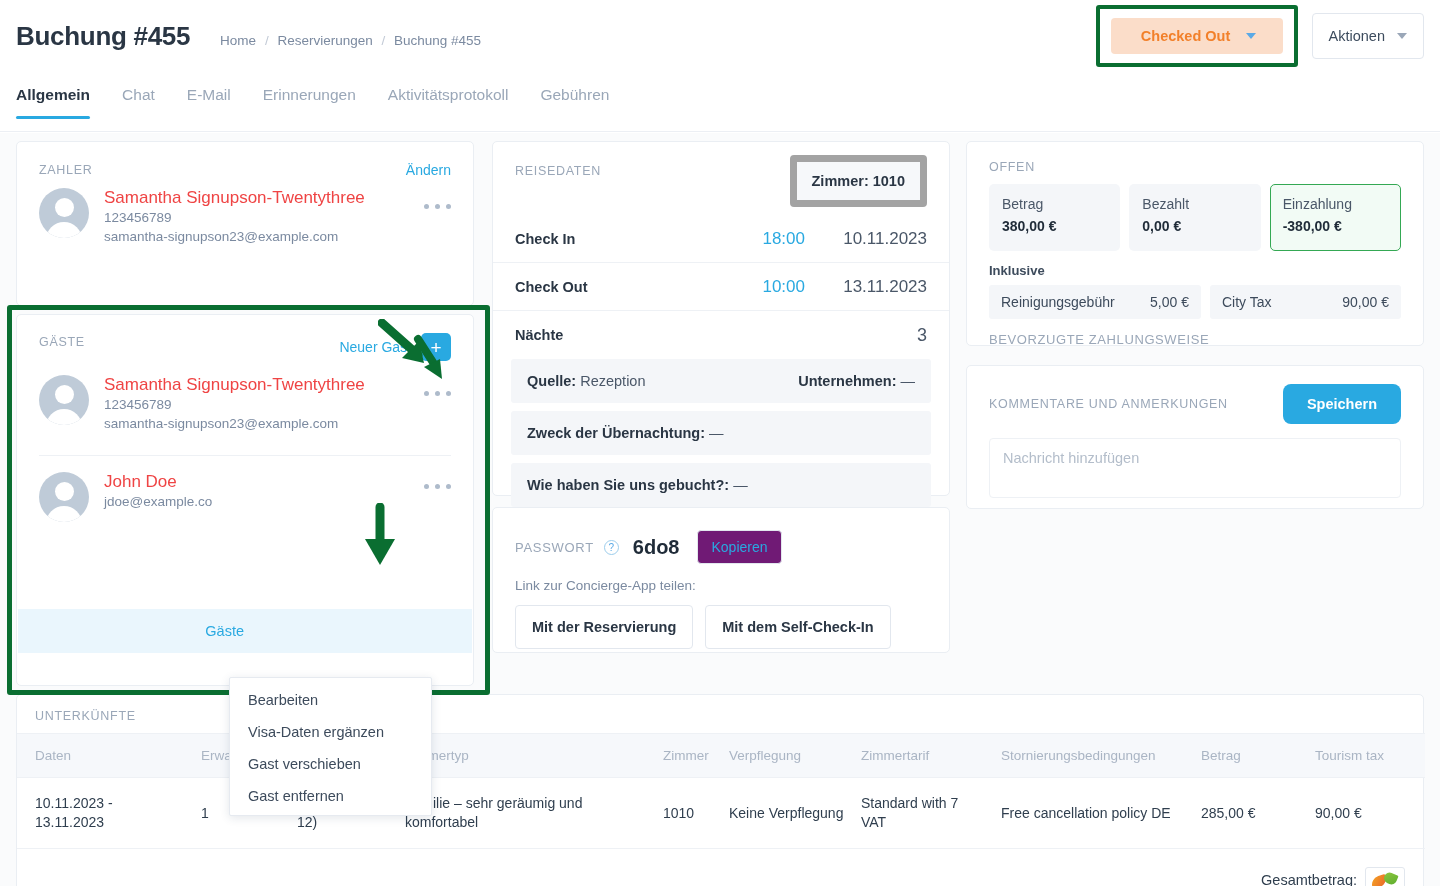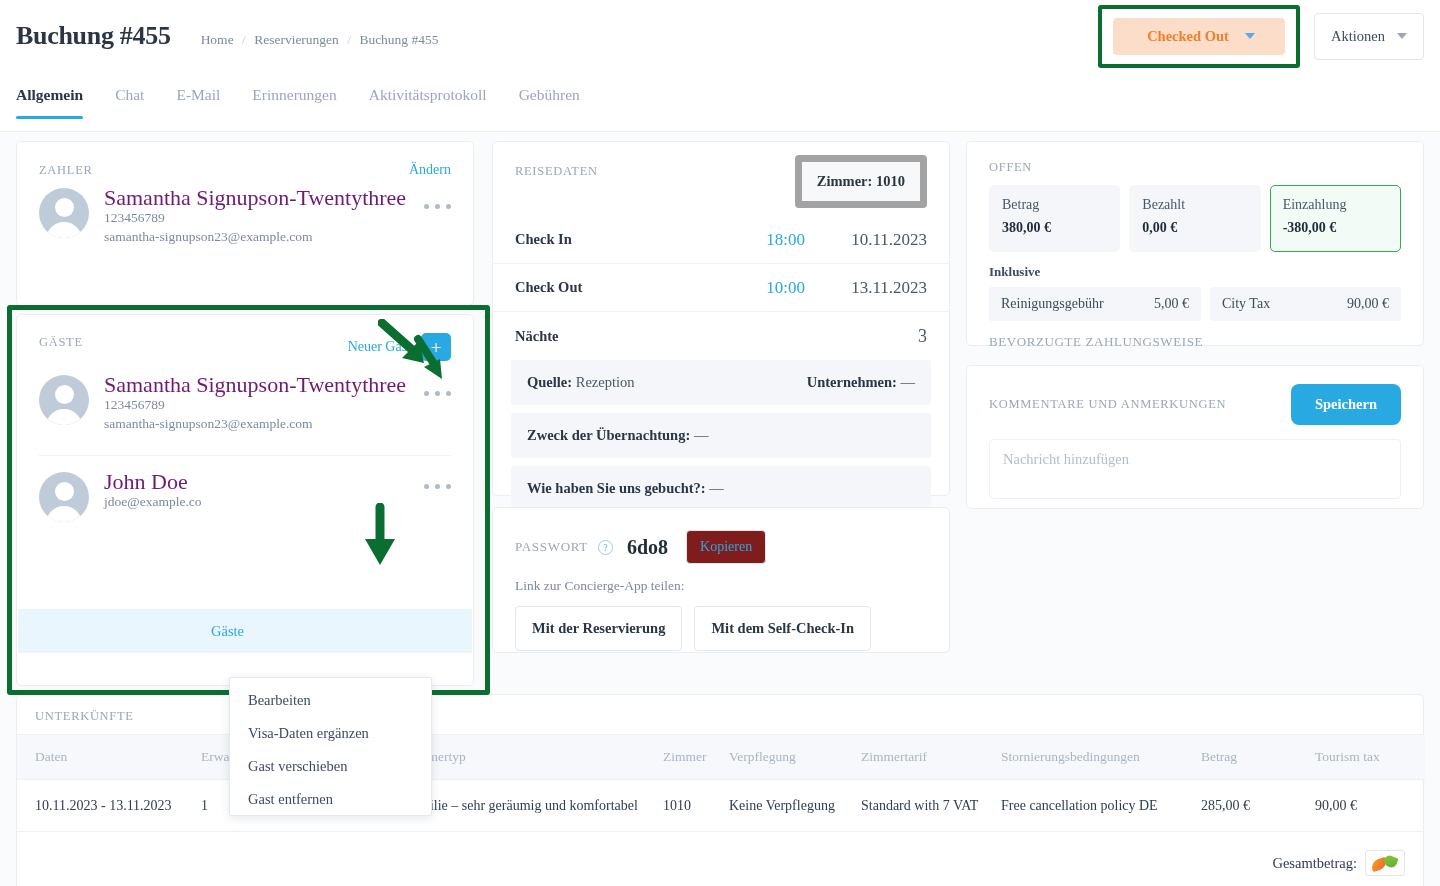--- a/index.html
+++ b/index.html
@@ -4,21 +4,21 @@
 <title>Buchung #455</title>
 <style>
   * { box-sizing: border-box; margin: 0; padding: 0; }
   html, body {
     width: 1440px; height: 886px;
     background: #ffffff;
     font-family: "Liberation Sans", "DejaVu Sans", sans-serif;
     overflow: hidden;
     color: #2f3e4e;
   }
-  #root { position: relative; width: 1440px; height: 886px; background: #fff; font-family: Liberation Serif, serif; }
+  #root { position: relative; width: 1440px; height: 886px; background: #fff; }
 
   
   .header {
     position: absolute; left: 0; top: 0; width: 1440px; height: 72px;
     background: #ffffff;
     display: flex; align-items: center;
   }
   .hdr-left { display: flex; align-items: baseline; padding-left: 16px; }
   .page-title { font-size: 26px; font-weight: bold; color: #2a3644; letter-spacing: -0.3px; }
   .breadcrumb { margin-left: 30px; font-size: 13.5px; color: #7b8aa0; white-space: nowrap; }
@@ -95,21 +95,21 @@
     background: #bfcbd8; flex: 0 0 50px; position: relative; overflow: hidden; margin-right: 15px;
   }
   .avatar::before {
     content:""; position:absolute; width:19px; height:19px; border-radius:50%;
     background:#fff; left:15.5px; top:10px;
   }
   .avatar::after {
     content:""; position:absolute; width:36px; height:30px; border-radius:18px 18px 0 0;
     background:#fff; left:7px; top:34px;
   }
-  .p-name { color: #701a75; font-size: 22px; line-height: 20px; }
+  .p-name { color: #ef4444; font-size: 17px; line-height: 20px; }
   .p-sub { color: #7b8aa0; font-size: 13.5px; line-height: 19px; }
   .dots { position:absolute; right: 22px; top: 22px; display:flex; gap:6px; cursor:pointer; }
   .dots i { width:5px; height:5px; border-radius:50%; background:#aebbcb; display:block; }
 
   
   #gaeste-outline {
     position: absolute; left: 7px; top: 172px; width: 483px; height: 390px;
     border: 5px solid #0a6e31; border-radius: 3px; z-index: 6; pointer-events: none;
   }
   #gaeste-card { left: 16px; top: 181px; width: 458px; height: 372px; overflow: visible; }
@@ -164,21 +164,21 @@
   #passwort-card { left: 492px; top: 374px; width: 458px; height: 146px; }
   .pw-line { display:flex; align-items:center; padding: 22px 22px 0 22px; gap: 10px; }
   .pw-lbl { font-size: 13px; letter-spacing:0.7px; color:#9aa7b8; text-transform:uppercase; }
   .q-icon {
     width:15px;height:15px;border-radius:50%;border:1px solid #9ccdec;color:#5aa9e6;
     font-size:10px;display:flex;align-items:center;justify-content:center; cursor:pointer;
   }
   .pw-val { font-size:20px; font-weight:bold; color:#1f2b38; margin-left:4px; }
   .pw-copy {
     border:1px solid #e2e7ee; border-radius:4px; color:#29a9e1; font-size:14px;
-    padding:8px 13px; margin-left:8px; cursor:pointer; background:#7f1d1d; font-family:inherit;
+    padding:8px 13px; margin-left:8px; cursor:pointer; background:#701a75; font-family:inherit;
   }
   .pw-share { font-size:13.5px; color:#7b8aa0; padding: 14px 22px 0 22px; }
   .pw-btns { display:flex; gap:12px; padding: 12px 22px 0 22px; }
   .pw-btn {
     border:1px solid #e2e7ee; border-radius:4px; background:#fff; cursor:pointer;
     font-size:14.5px; font-weight:bold; color:#2a3644; padding: 13px 16px; font-family:inherit;
   }
 
   
   #offen-card { left: 966px; top: 8px; width: 458px; height: 205px; }

